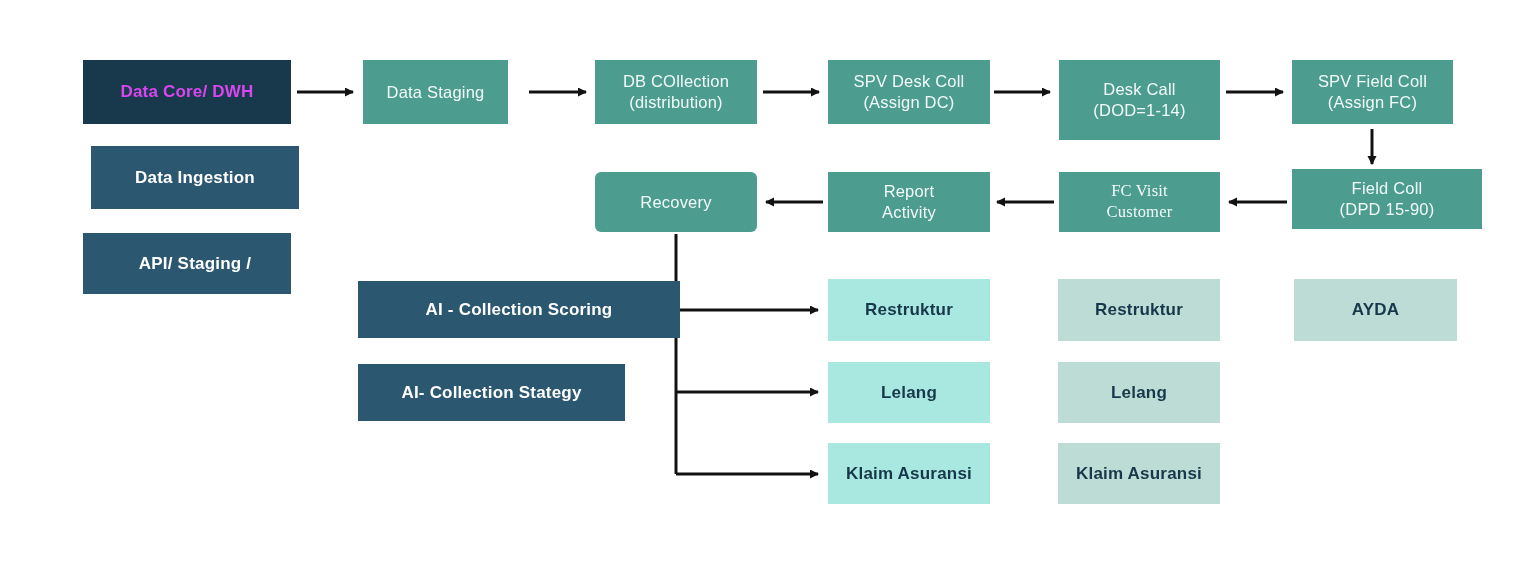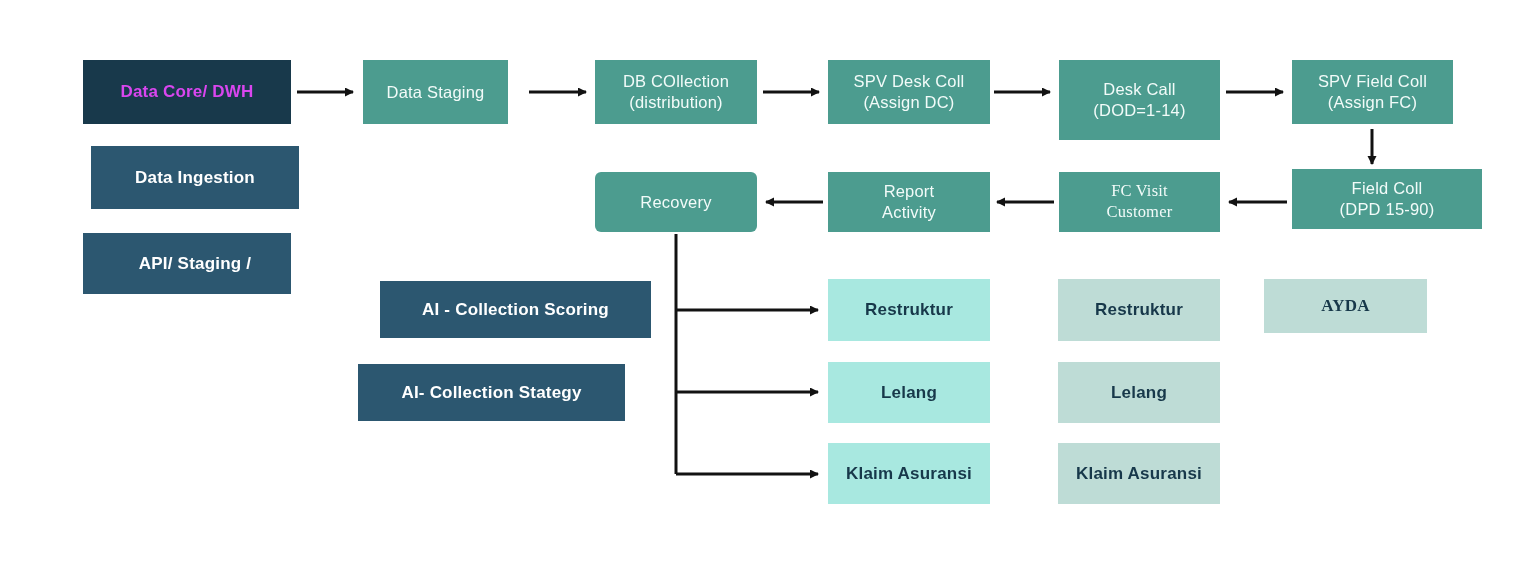--- a/index.html
+++ b/index.html
@@ -108,26 +108,26 @@
 (Assign FC)</div>
 
   <div class="box teal" style="left:595px; top:172px; width:162px; height:60px;border-radius:6px;">Recovery</div>
   <div class="box teal" style="left:828px; top:172px; width:162px; height:60px;">Report
 Activity</div>
   <div class="box teal" style="left:1059px; top:172px; width:161px; height:60px;font-family:Liberation Serif, serif;">FC Visit
 Customer</div>
   <div class="box teal" style="left:1292px; top:169px; width:190px; height:60px;">Field Coll
 (DPD 15-90)</div>
 
-  <div class="box navy" style="left:380px; top:281px; width:271px; height:57px;">AI - Collection Scoring</div>
+  <div class="box navy" style="left:358px; top:281px; width:322px; height:57px;">AI - Collection Scoring</div>
   <div class="box navy" style="left:358px; top:364px; width:267px; height:57px;">AI- Collection Stategy</div>
 
   <div class="box mint-bright" style="left:828px; top:279px; width:162px; height:62px;">Restruktur</div>
   <div class="box mint-bright" style="left:828px; top:362px; width:162px; height:61px;">Lelang</div>
   <div class="box mint-bright" style="left:828px; top:443px; width:162px; height:61px;">Klaim Asuransi</div>
 
   <div class="box mint-muted" style="left:1058px; top:279px; width:162px; height:62px;">Restruktur</div>
   <div class="box mint-muted" style="left:1058px; top:362px; width:162px; height:61px;">Lelang</div>
   <div class="box mint-muted" style="left:1058px; top:443px; width:162px; height:61px;">Klaim Asuransi</div>
 
-  <div class="box mint-muted" style="left:1264px; top:279px; width:163px; height:54px;font-family:Liberation Serif, serif;">AYDA</div>
+  <div class="box mint-muted" style="left:1294px; top:279px; width:163px; height:62px;">AYDA</div>
 
 </div>
 
 </body></html>

